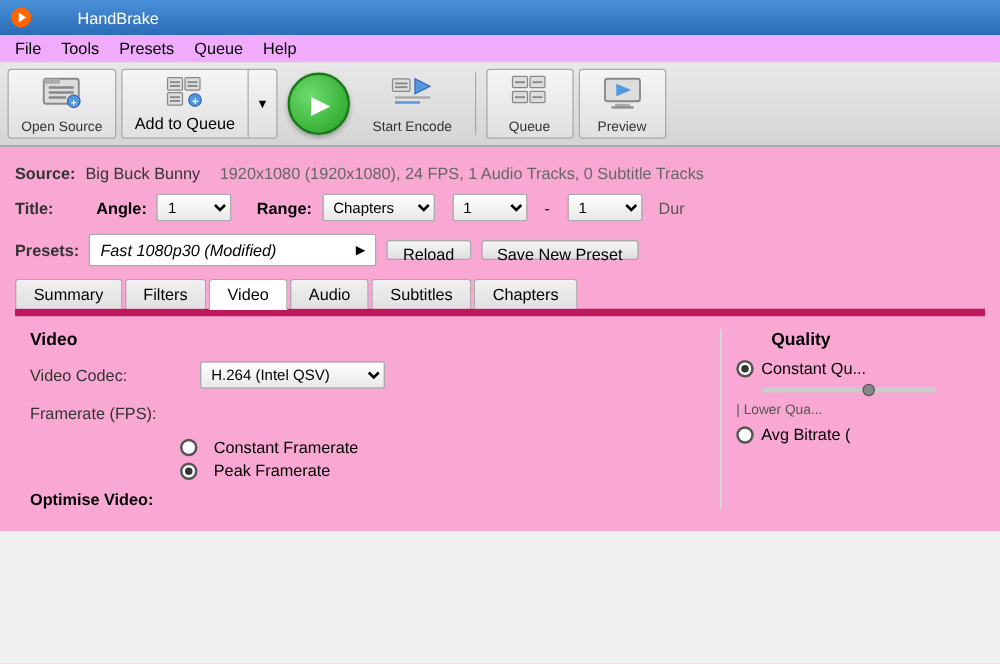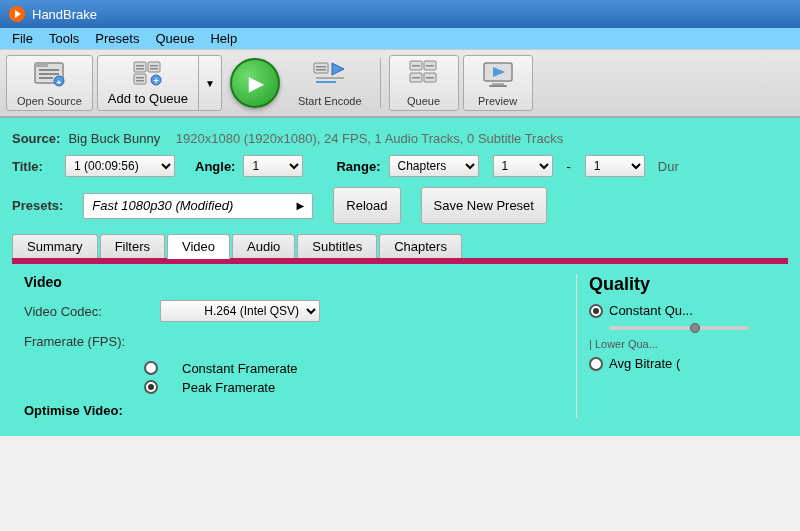--- a/index.html
+++ b/index.html
@@ -6,27 +6,28 @@
     body { font-family: 'Segoe UI', Tahoma, sans-serif; font-size: 13px; background: #f0f0f0; width: 800px; height: 531px; overflow: hidden; }
     
     
     .title-bar {
       background: linear-gradient(to bottom, #4a90d9, #2a6cb5);
       color: white;
       display: flex;
       align-items: center;
       padding: 4px 8px;
       height: 28px;
+      gap: 30px;
     }
     .title-bar-icon { width: 18px; height: 18px; margin-right: 6px; }
     .title-bar-text { font-size: 13px; font-weight: normal; }
     
     
     .menu-bar {
-      background: #7dd3fc;
+      background: #f0abfc;
       border-bottom: 1px solid #ccc;
       display: flex;
       padding: 2px 4px;
       height: 22px;
     }
     .menu-item {
       padding: 1px 8px;
       cursor: pointer;
       font-size: 13px;
     }
@@ -95,21 +96,21 @@
       display: flex;
       align-items: center;
       justify-content: center;
       cursor: pointer;
       margin: 0 4px;
       box-shadow: 0 2px 4px rgba(0,0,0,0.3);
     }
     .play-arrow { font-size: 20px; color: white; margin-left: 3px; }
     
     
-    .content { background: #5eead4; padding: 8px 12px; }
+    .content { background: #f9a8d4; padding: 8px 12px; }
     
     .source-row { display: flex; align-items: center; padding: 5px 0; font-size: 13px; }
     .source-label { font-weight: bold; margin-right: 8px; color: #333; }
     .source-text { color: #333; }
     
     .field-row { display: flex; align-items: center; padding: 4px 0; gap: 8px; }
     .field-label { font-weight: bold; color: #333; min-width: 45px; }
     
     select, .select-like {
       background: linear-gradient(to bottom, #ffffff, #e8e8e8);
@@ -132,34 +133,32 @@
       display: flex;
       align-items: center;
       background: white;
       border: 1px solid #aaa;
       border-radius: 2px;
       padding: 2px 8px;
       width: 230px;
       height: 26px;
       cursor: pointer;
       justify-content: space-between;
-      margin-left: 12px;
     }
     .preset-text { font-style: italic; font-size: 13px; }
     .preset-arrow { font-size: 10px; }
     
     .action-btn {
       background: linear-gradient(to bottom, #f5f5f5, #e0e0e0);
       border: 1px solid #aaa;
       border-radius: 3px;
       padding: 3px 12px;
       cursor: pointer;
       font-size: 13px;
-      height: 37px;
-      margin-left: 12px;
+      height: 16px;
     }
     
     
     .tabs-container { border-bottom: 6px solid #be185d; display: flex; padding: 4px 0 0 0; }
     .tab {
       padding: 4px 14px;
       border: 1px solid #aaa;
       border-bottom: none;
       background: linear-gradient(to bottom, #f0f0f0, #e0e0e0);
       cursor: pointer;
@@ -178,45 +177,45 @@
     .tab-content { padding: 10px 12px; }
     .section-header { font-weight: bold; font-size: 14px; margin-bottom: 10px; }
     
     .two-col { display: flex; gap: 20px; }
     .left-col { flex: 1; }
     .right-col { width: 200px; border-left: 1px solid #ddd; padding-left: 12px; }
     
     .form-row { display: flex; align-items: center; margin-bottom: 12px; gap: 16px; }
     .form-label { width: 120px; color: #333; }
     
-    .codec-select { width: 160px; text-align: right; }
+    .codec-select { width: 148px; }
     .fps-select { width: 130px; }
     
     .radio-group { margin-left: 120px; margin-bottom: 6px; }
-    .radio-item { display: flex; align-items: flex-start; gap: 24px; margin-bottom: 4px; }
+    .radio-item { display: flex; align-items: flex-end; gap: 13px; margin-bottom: 4px; }
     .radio-circle {
       width: 14px; height: 14px;
       border-radius: 50%;
       border: 2px solid #555;
       display: flex; align-items: center; justify-content: center;
       background: white;
       flex-shrink: 0;
     }
     .radio-circle.checked::after {
       content: '';
       width: 6px; height: 6px;
       border-radius: 50%;
       background: #333;
     }
     .radio-label { font-size: 13px; }
     
     .optimise-label { font-weight: bold; font-size: 13px; margin-top: 8px; }
     
     
-    .quality-label { font-weight: bold; font-size: 18px; margin-bottom: 8px; }
+    .quality-label { font-weight: bold; font-size: 14px; margin-bottom: 8px; margin-left: 28px; }
     .quality-option { display: flex; align-items: center; gap: 6px; margin-bottom: 6px; }
     .quality-slider-container { margin: 6px 0; padding-left: 20px; }
     .quality-note { font-size: 11px; color: #555; margin: 4px 0; }
     .avg-bitrate { display: flex; align-items: center; gap: 6px; margin-top: 6px; }
   </style>
 </head>
 <body>
 
 <div class="title-bar">
   <span class="title-bar-icon">
@@ -327,28 +326,25 @@
 
   <div class="source-row">
     <span class="source-label">Source:</span>
     <span class="source-text">Big Buck Bunny</span>
     <span style="margin: 0 6px; color: #888;">&nbsp;</span>
     <span class="source-text" style="color: #666;">1920x1080 (1920x1080), 24 FPS, 1 Audio Tracks, 0 Subtitle Tracks</span>
   </div>
 
   <div class="field-row">
     <span class="field-label">Title:</span>
-    <select class="select-like title-select">
-      <option>1 (00:09:56)</option>
-    </select>
     <span style="margin-left: 12px; font-weight: bold;">Angle:</span>
     <select class="select-like angle-select">
       <option>1</option>
     </select>
-    <span style="margin-left: 25px; font-weight: bold; text-align: center;">Range:</span>
+    <span style="margin-left: 12px; font-weight: bold; text-align: center;">Range:</span>
     <select class="select-like range-select">
       <option>Chapters</option>
     </select>
     <select class="select-like chapter-select" style="margin-left: 6px;">
       <option>1</option>
     </select>
     <span style="margin: 0 6px;">-</span>
     <select class="select-like chapter-select">
       <option>1</option>
     </select>

